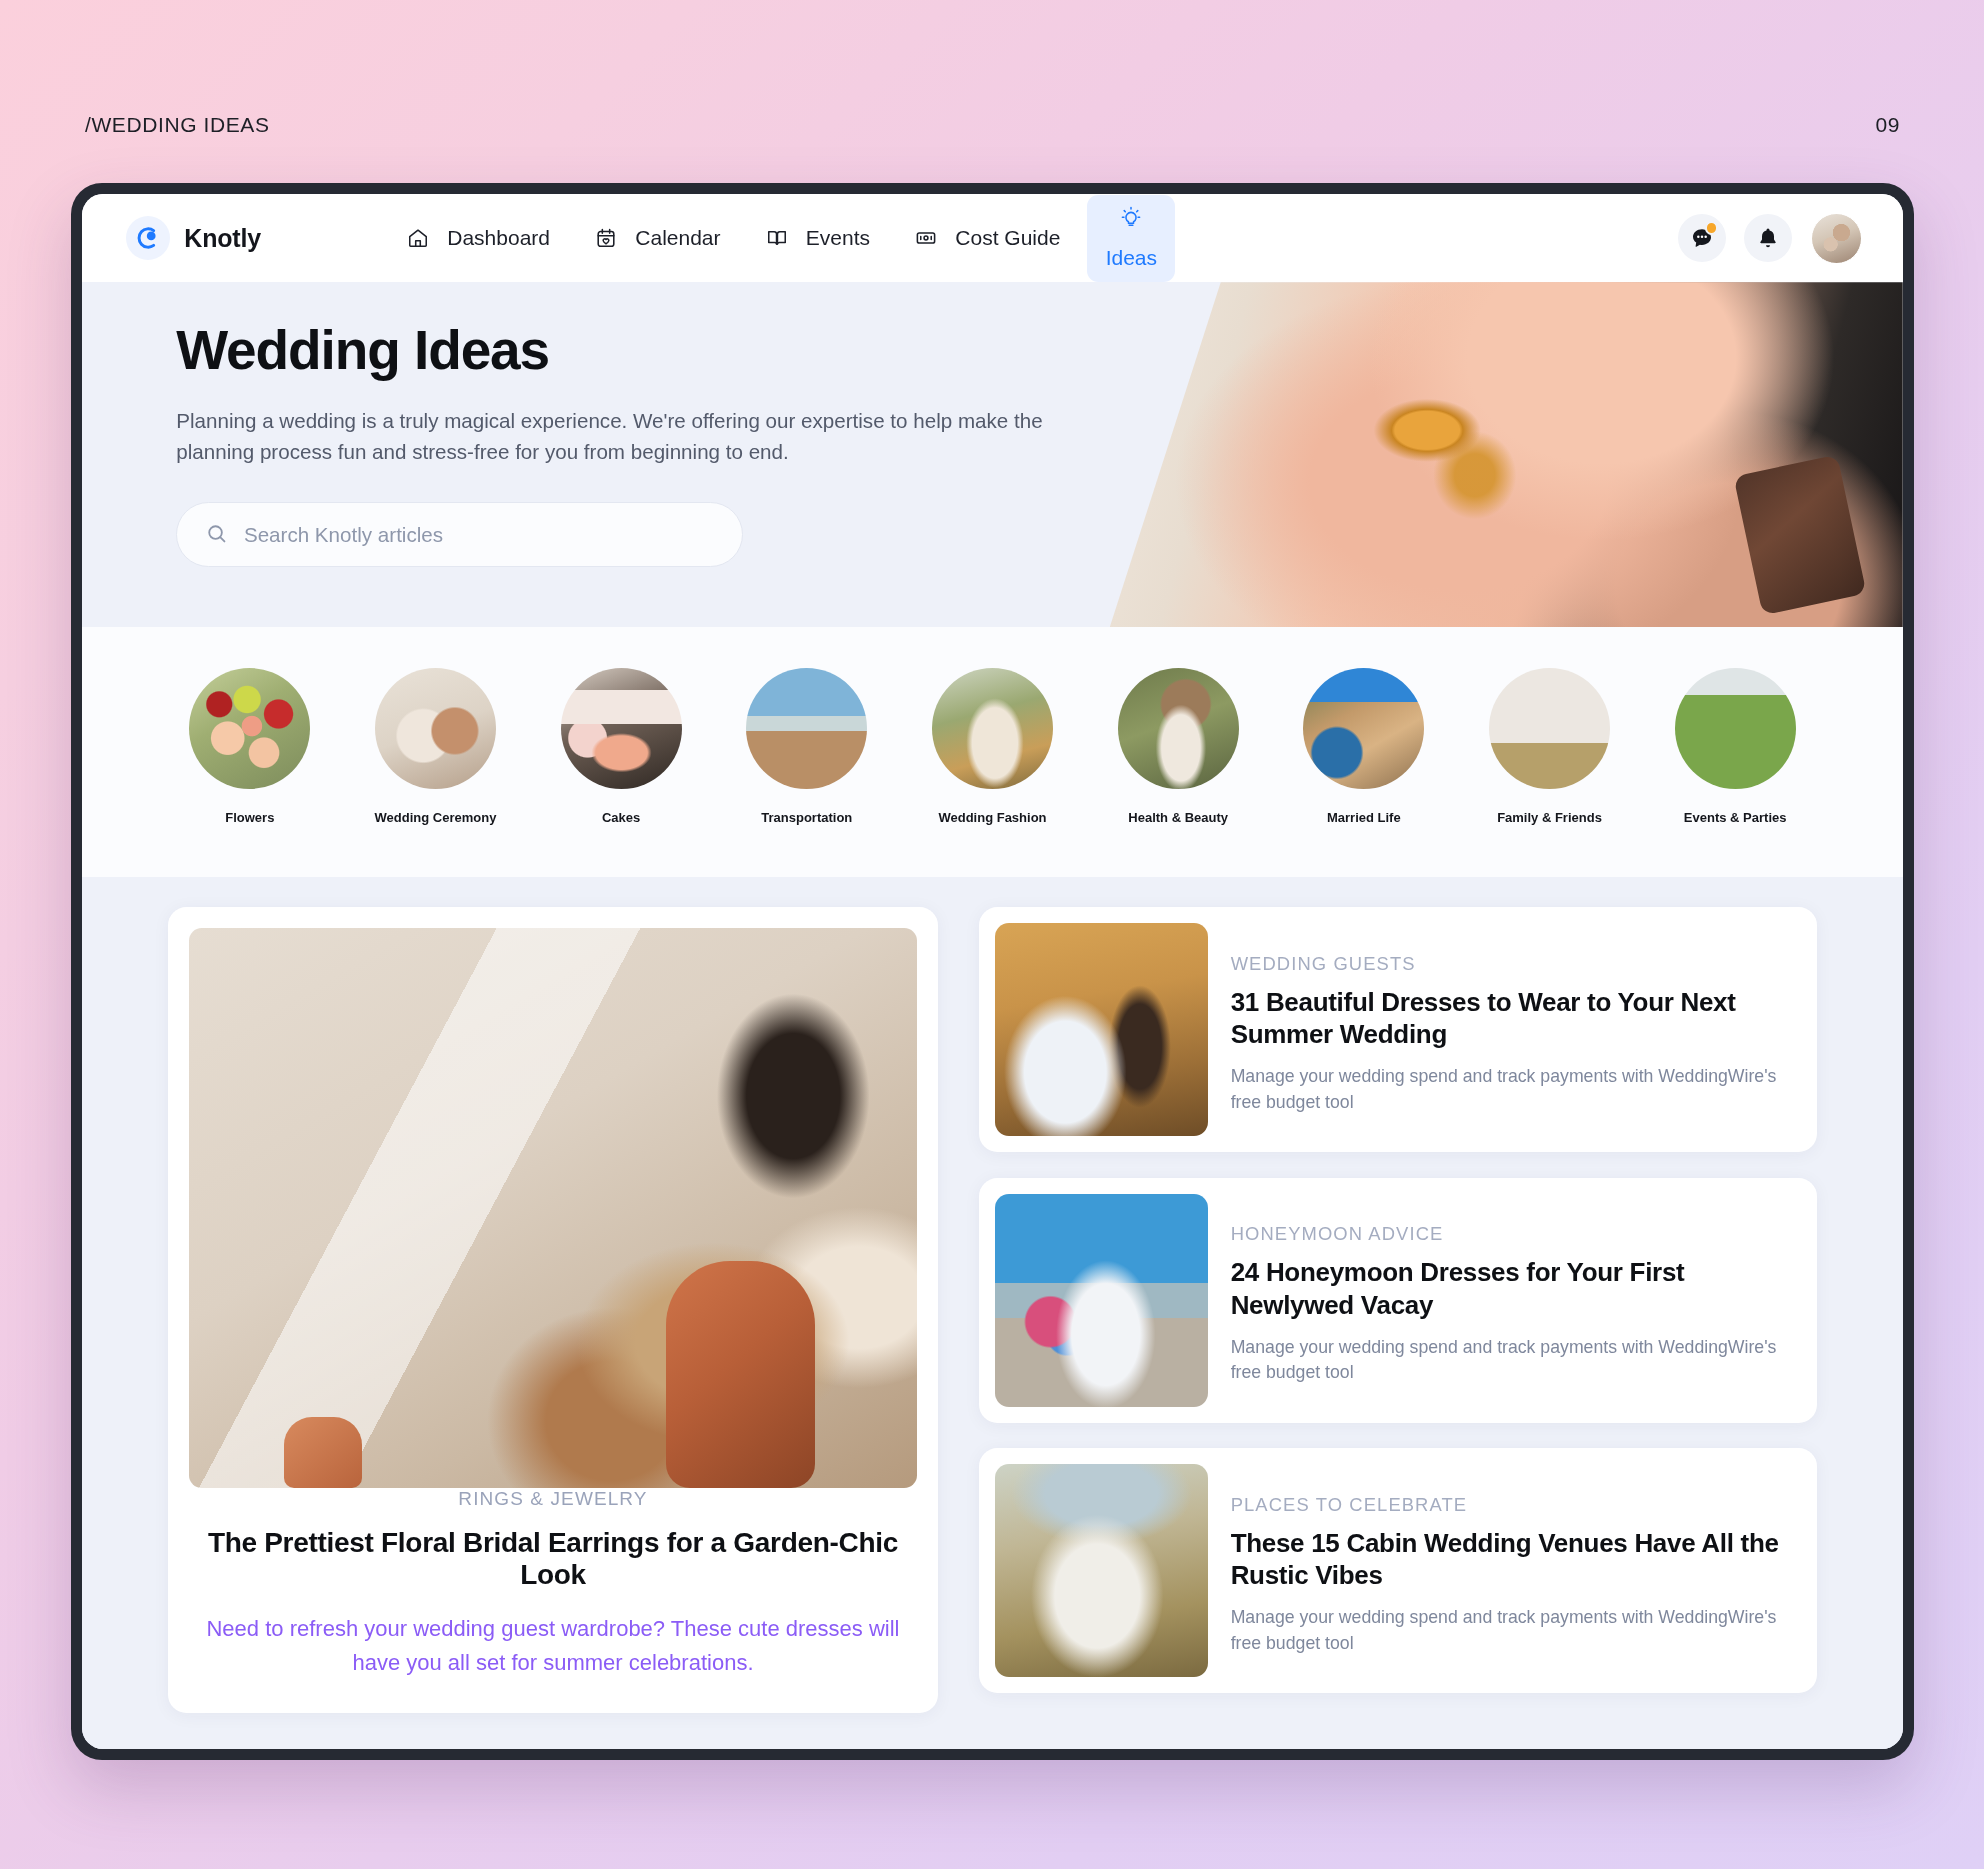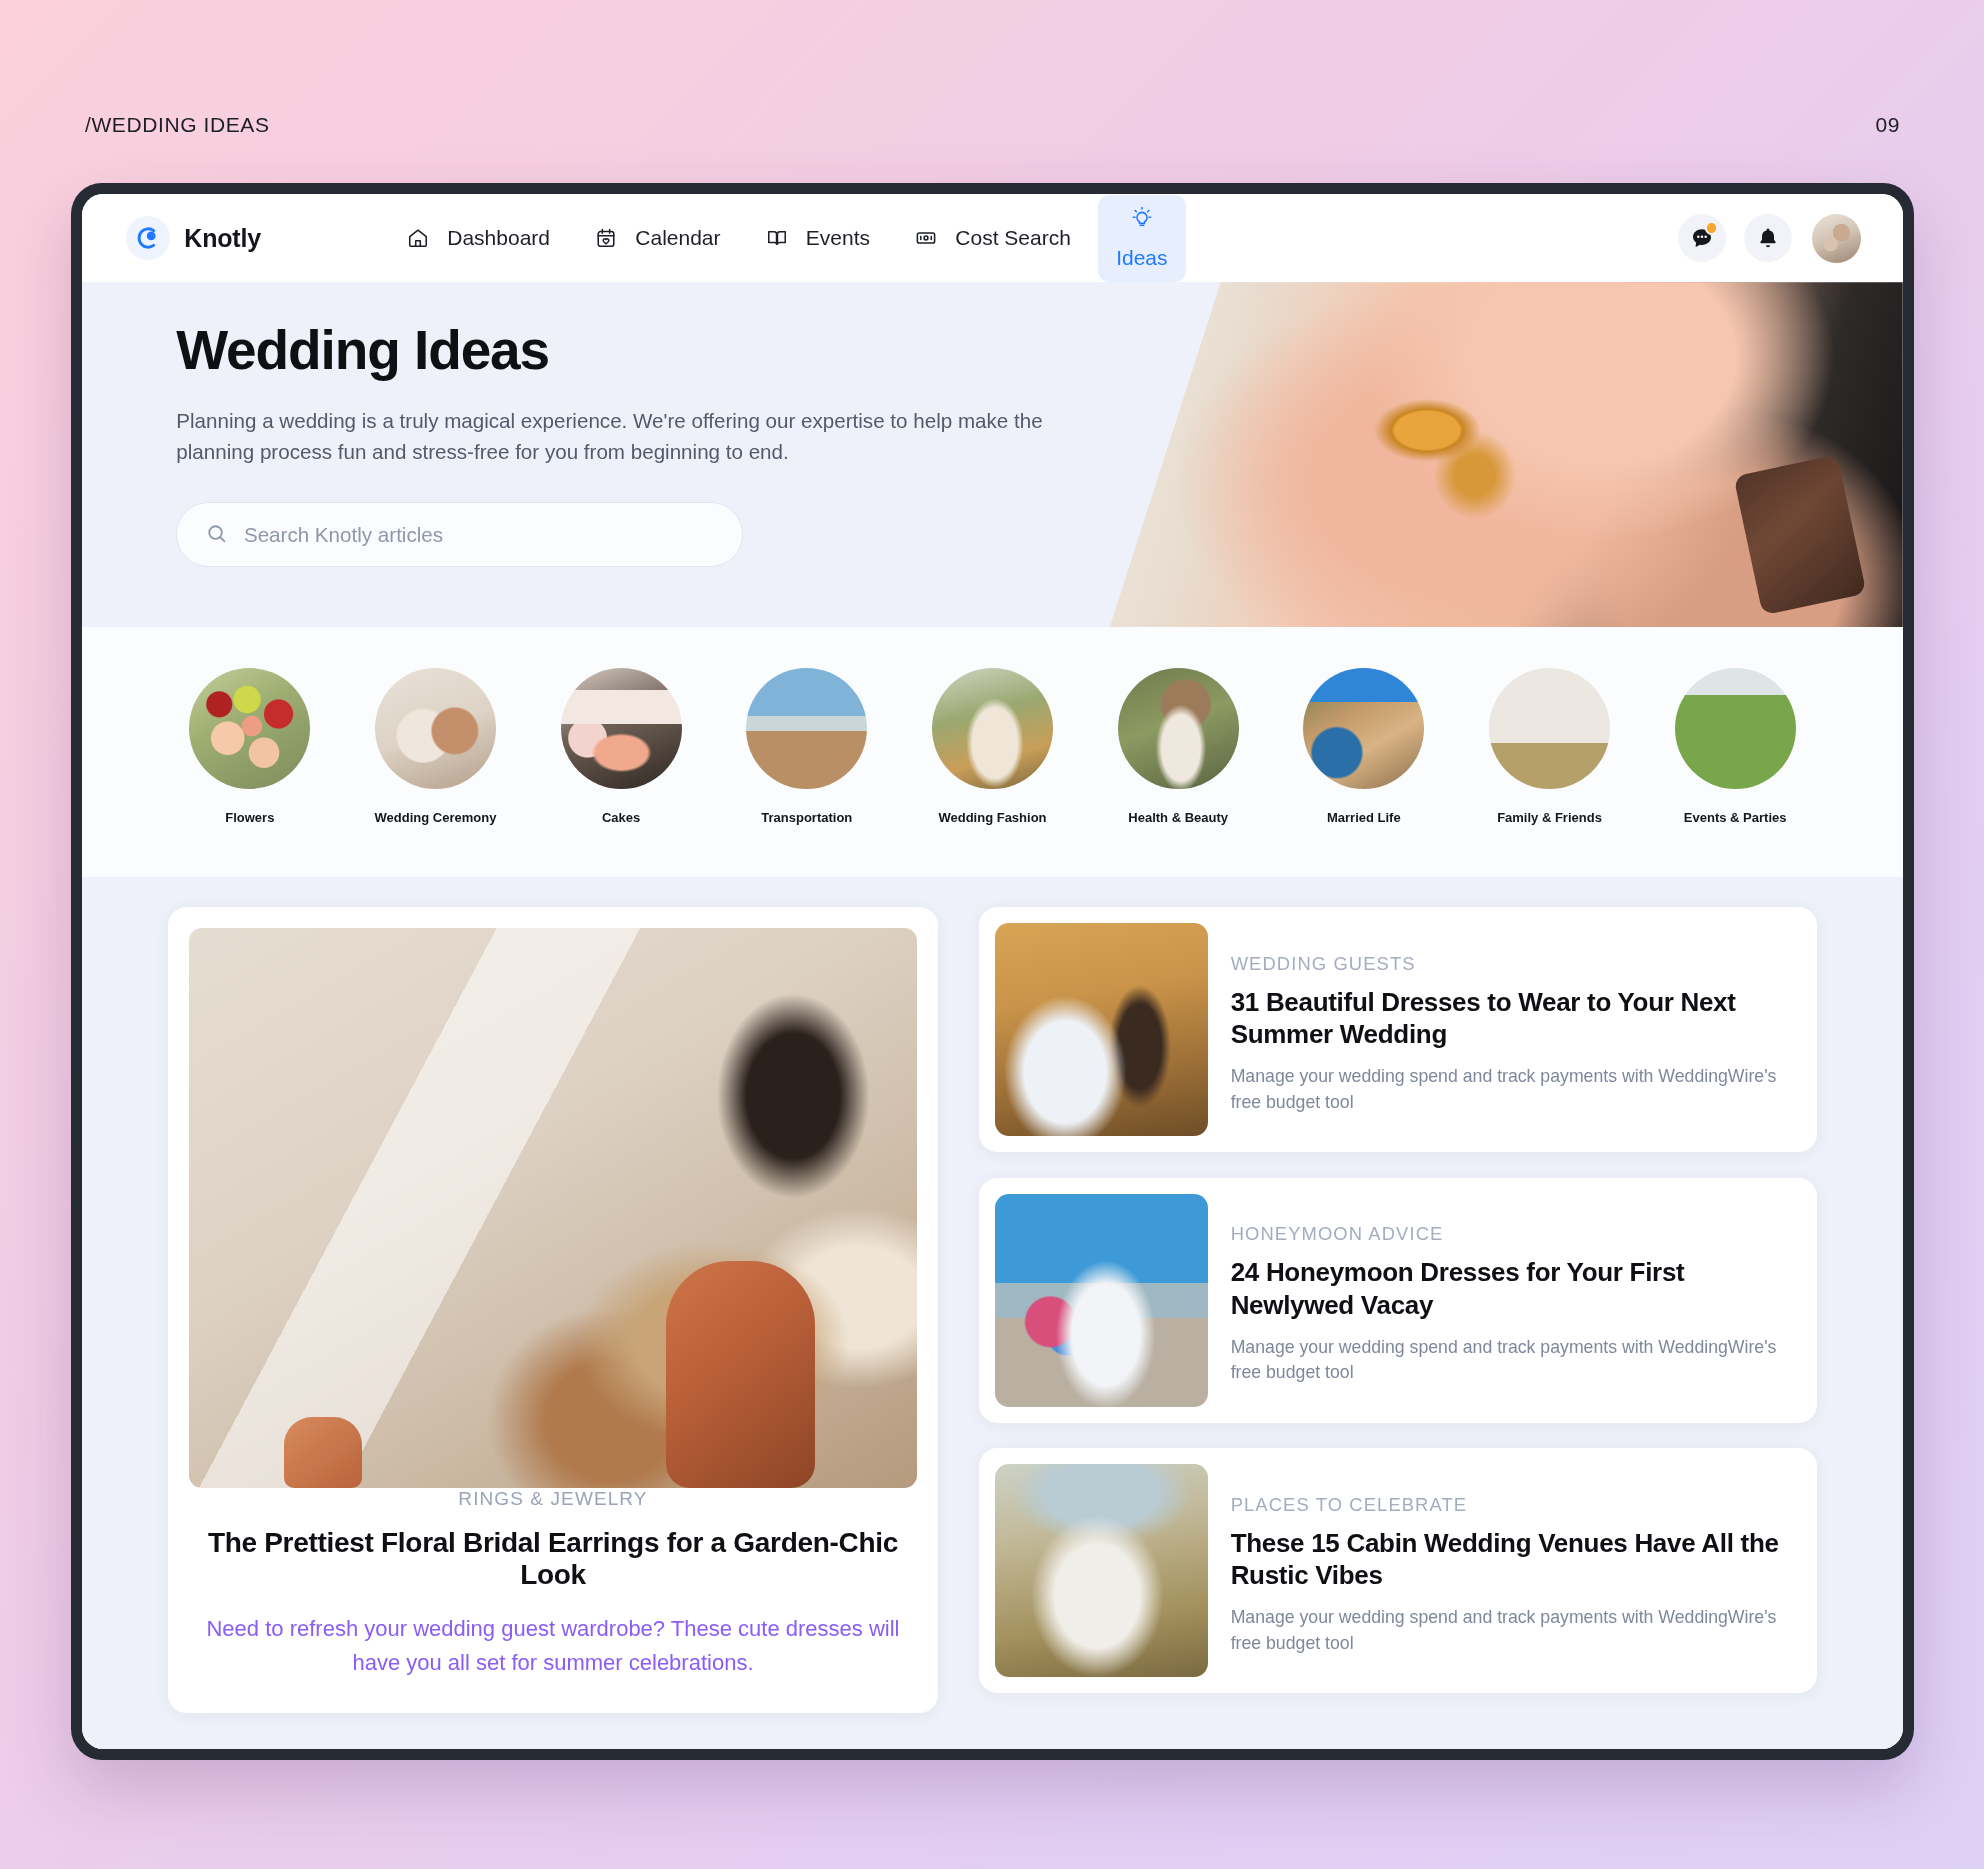--- a/index.html
+++ b/index.html
@@ -483,21 +483,21 @@
         </div>
 
         <div class="navlink">
           <span class="ic">
             <svg width="22" height="22" viewBox="0 0 24 24" fill="none" stroke="#1d2029" stroke-width="1.7" stroke-linecap="round" stroke-linejoin="round">
               <rect x="2.6" y="6.5" width="18.8" height="11" rx="2"></rect>
               <circle cx="12" cy="12" r="2.1"></circle>
               <path d="M6.3 10.4v3.2M17.7 10.4v3.2"></path>
             </svg>
           </span>
-          <span>Cost Search</span>
+          <span>Cost Guide</span>
         </div>
 
         <div class="navlink active">
           <span class="ic">
             <svg width="22" height="22" viewBox="0 0 24 24" fill="none" stroke="#1f7aff" stroke-width="1.7" stroke-linecap="round" stroke-linejoin="round">
               <path d="M9.2 17.2a5.5 5.5 0 1 1 5.6 0v1.6H9.2z"></path>
               <path d="M10 21h4"></path>
               <path d="M12 1.6v1.6M4.6 5.1l1.2 1.2M19.4 5.1l-1.2 1.2M2.6 12.2h1.7M19.7 12.2h1.7"></path>
             </svg>
           </span>

